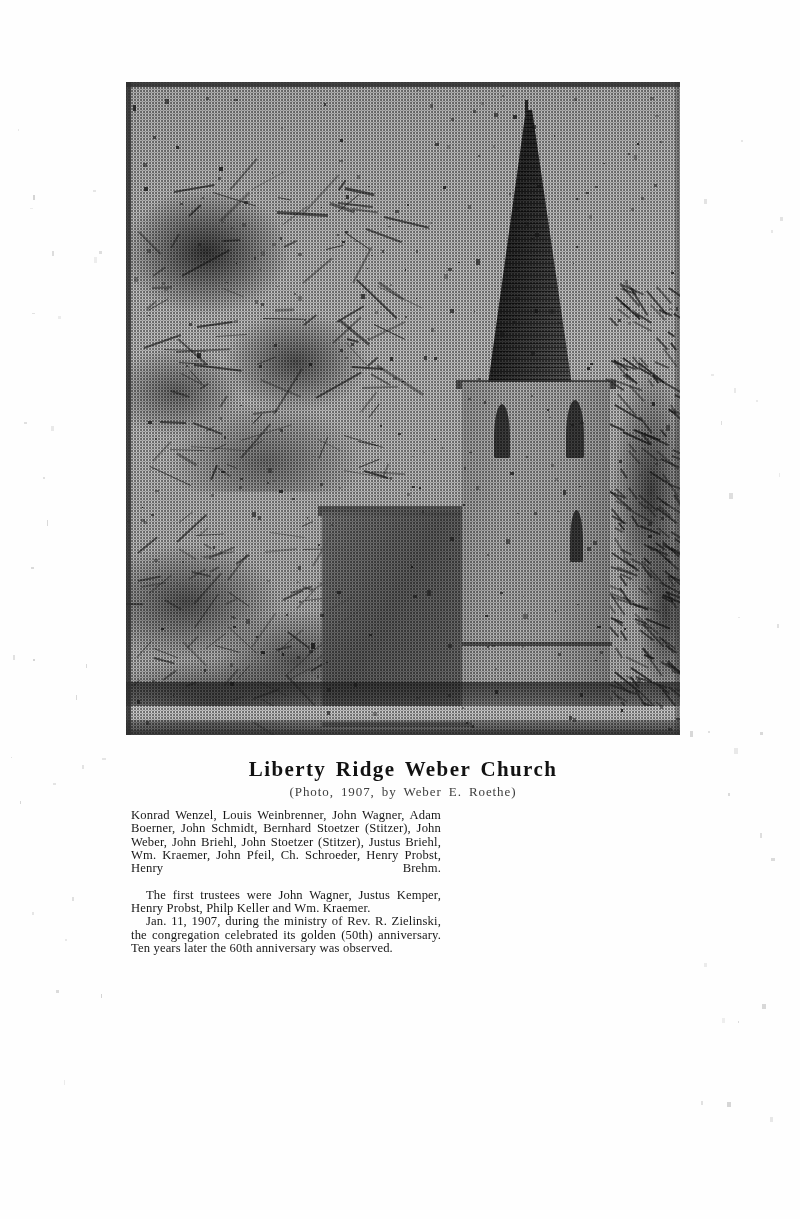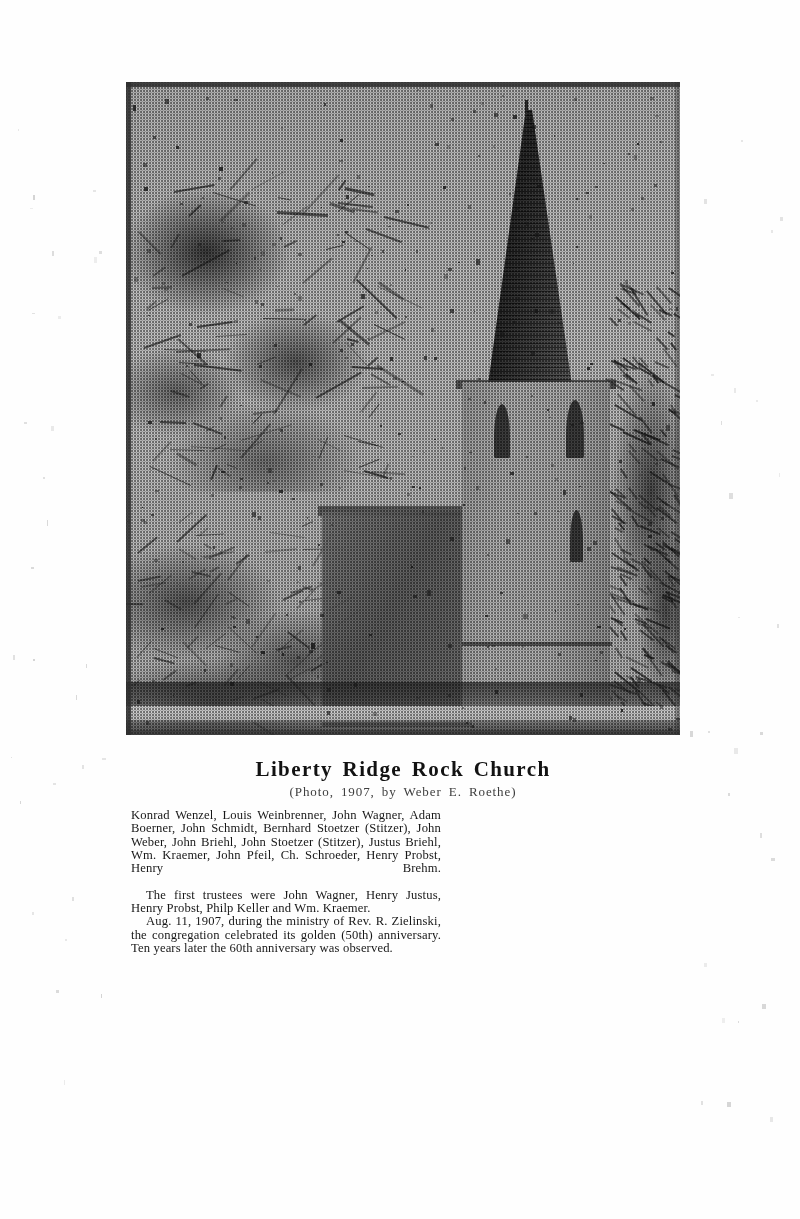--- a/index.html
+++ b/index.html
@@ -1002,27 +1002,27 @@
         <div class="fleck" style="left: 60.3351px; top: 283.2px; width: 1.88473px; height: 2.09379px; opacity: 0.52;"></div>
         <div class="fleck" style="left: 399.977px; top: 140.279px; width: 3.29565px; height: 4.14949px; opacity: 0.46;"></div>
       </div>
 
     <div class="photo-edge edge-top"></div>
     <div class="photo-edge edge-left"></div>
     <div class="photo-edge edge-bottom"></div>
     <div class="photo-edge edge-right"></div>
   </div>
 
-  <div id="title">Liberty Ridge Rock Church</div>
+  <div id="title">Liberty Ridge Weber Church</div>
   <div id="credit">(Photo, 1907, by Weber E. Roethe)</div>
 
   <div id="body-col">
     <p class="p-names">Konrad Wenzel, Louis Weinbrenner, John Wagner, Adam Boerner, John Schmidt, Bernhard Stoetzer (Stitzer), John Weber, John Briehl, John Stoetzer (Stitzer), Justus Briehl, Wm. Kraemer, John Pfeil, Ch. Schroeder, Henry Probst, Henry Brehm.</p>
-    <p class="indent">The first trustees were John Wagner, Henry Justus, Henry Probst, Philp Keller and Wm. Kraemer.</p>
-    <p class="indent">Aug. 11, 1907, during the ministry of Rev. R. Zielinski, the congregation celebrated its golden (50th) anniversary. Ten years later the 60th anniversary was observed.</p>
+    <p class="indent">The first trustees were John Wagner, Justus Kemper, Henry Probst, Philp Keller and Wm. Kraemer.</p>
+    <p class="indent">Jan. 11, 1907, during the ministry of Rev. R. Zielinski, the congregation celebrated its golden (50th) anniversary. Ten years later the 60th anniversary was observed.</p>
   </div>
 
 <div class="speck" style="left: 65.2759px; top: 939.069px; width: 1.59572px; height: 1.68997px; opacity: 0.41;"></div>
     <div class="speck" style="left: 755.617px; top: 399.735px; width: 2.56781px; height: 1.85415px; opacity: 0.37;"></div>
     <div class="speck" style="left: 31.5589px; top: 312.746px; width: 3.84999px; height: 1.52305px; opacity: 0.54;"></div>
     <div class="speck" style="left: 46.5264px; top: 519.984px; width: 1.20433px; height: 5.56987px; opacity: 0.7;"></div>
     <div class="speck" style="left: 734.161px; top: 387.638px; width: 2.27715px; height: 5.10159px; opacity: 0.39;"></div>
     <div class="speck" style="left: 707.549px; top: 730.581px; width: 2.08571px; height: 2.0651px; opacity: 0.57;"></div>
     <div class="speck" style="left: 727.079px; top: 1101.75px; width: 3.73126px; height: 5.125px; opacity: 0.76;"></div>
     <div class="speck" style="left: 711.087px; top: 373.952px; width: 3.29419px; height: 2.41572px; opacity: 0.39;"></div>

